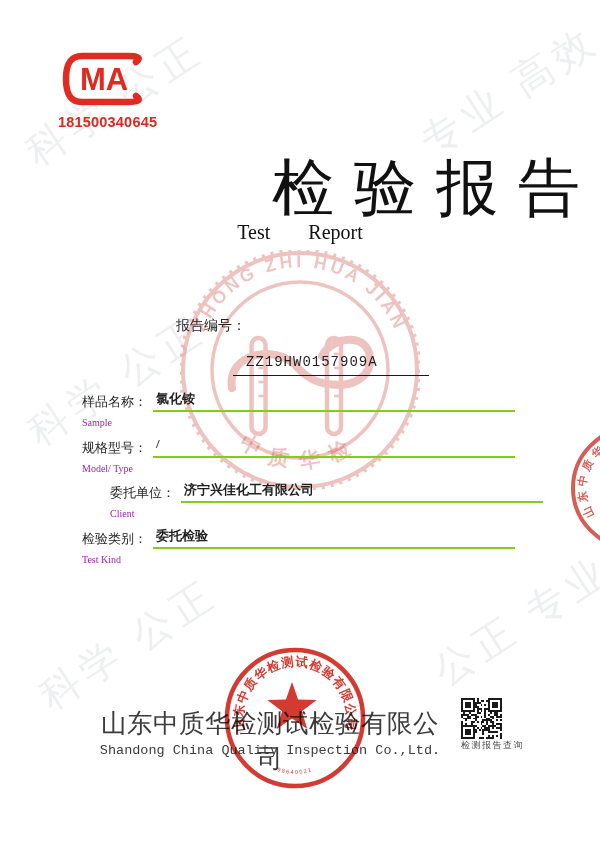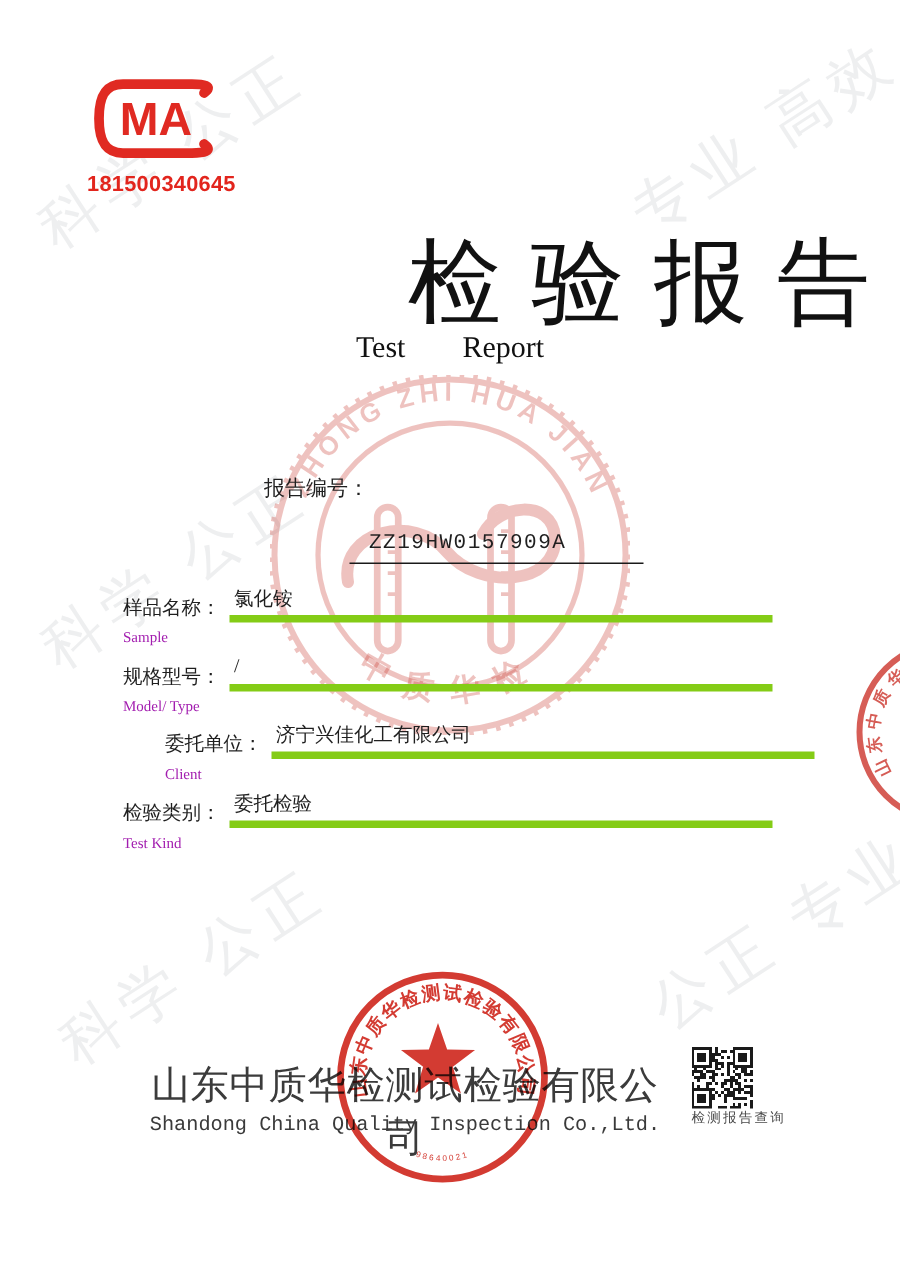--- a/index.html
+++ b/index.html
@@ -29,22 +29,22 @@
   .emblem{position:absolute;left:180px;top:250px;width:240px;height:240px;z-index:1;}
   
   .repno-label{position:absolute;left:176px;top:317px;font-size:14px;z-index:2;}
   .repno-value{position:absolute;left:233px;top:314px;width:196px;height:22px;z-index:2;
                border-bottom:1.5px solid #1a1a1a;font-family:"Liberation Mono",monospace;
                font-size:14px;letter-spacing:1px;padding-left:13px;box-sizing:border-box;margin-top:40px;}
   
   .field{position:absolute;left:82px;width:433px;z-index:2;}
   .frow{display:flex;align-items:flex-end;}
   .flabel{width:71px;font-size:13px;flex:none;padding-bottom:1px;}
-  .fvalue{flex:1;border-bottom:5px solid #84cc16;font-size:13px;min-height:18px;
-          padding:0 0 2px 3px;}
+  .fvalue{flex:1;border-bottom:2px solid #84cc16;font-size:13px;min-height:18px;
+          padding:0 0 2px 3px;font-weight:bold;}
   .fen{margin-top:5px;font-size:10px;color:#a21caf;}
   .f0{top:390px;}.f1{top:436px;}.f2{top:481px;margin-left:28px;}.f3{top:527px;}
   
   .company-cn{position:absolute;left:95px;top:706px;width:350px;text-align:center;z-index:2;
               font-family:"Liberation Sans",sans-serif;font-size:25.5px;color:#3b3b3b;
               letter-spacing:0.5px;}
   .company-en{position:absolute;left:88px;top:743px;width:364px;text-align:center;z-index:2;
               font-family:"Liberation Mono",monospace;font-size:13.5px;color:#3a3a3a;}
   
   .seal-bottom{position:absolute;left:222px;top:645px;width:146px;height:146px;z-index:3;

